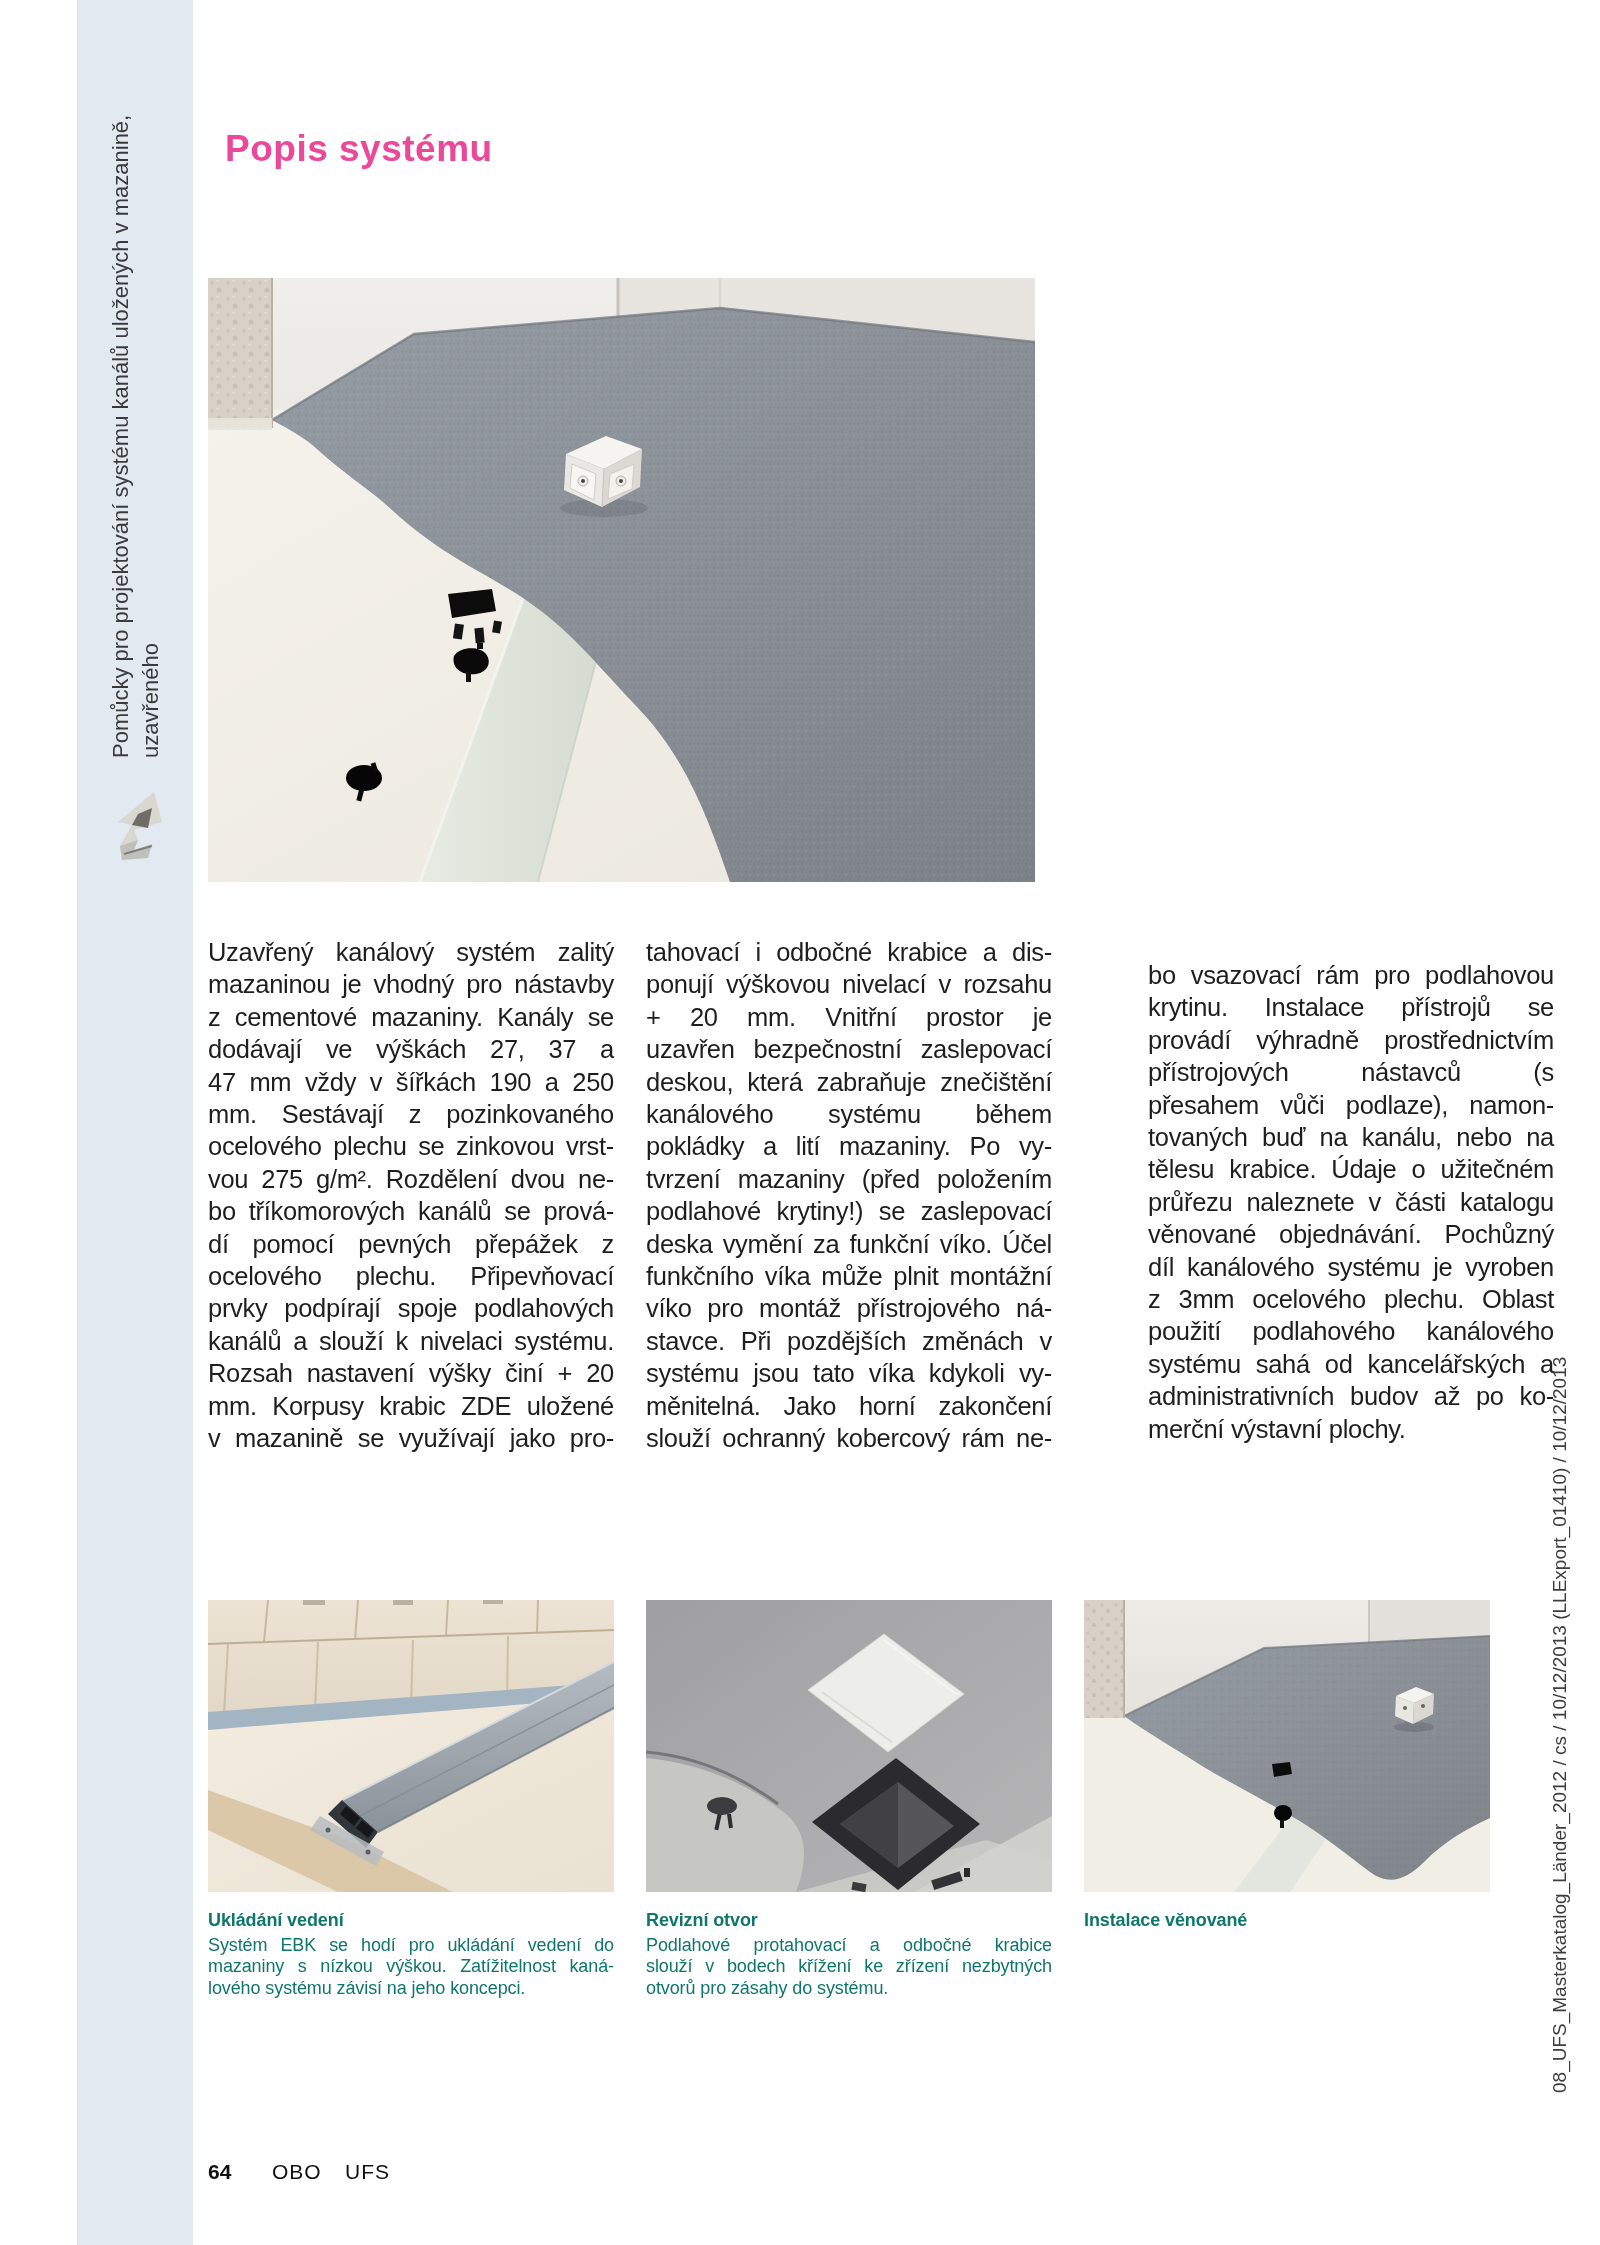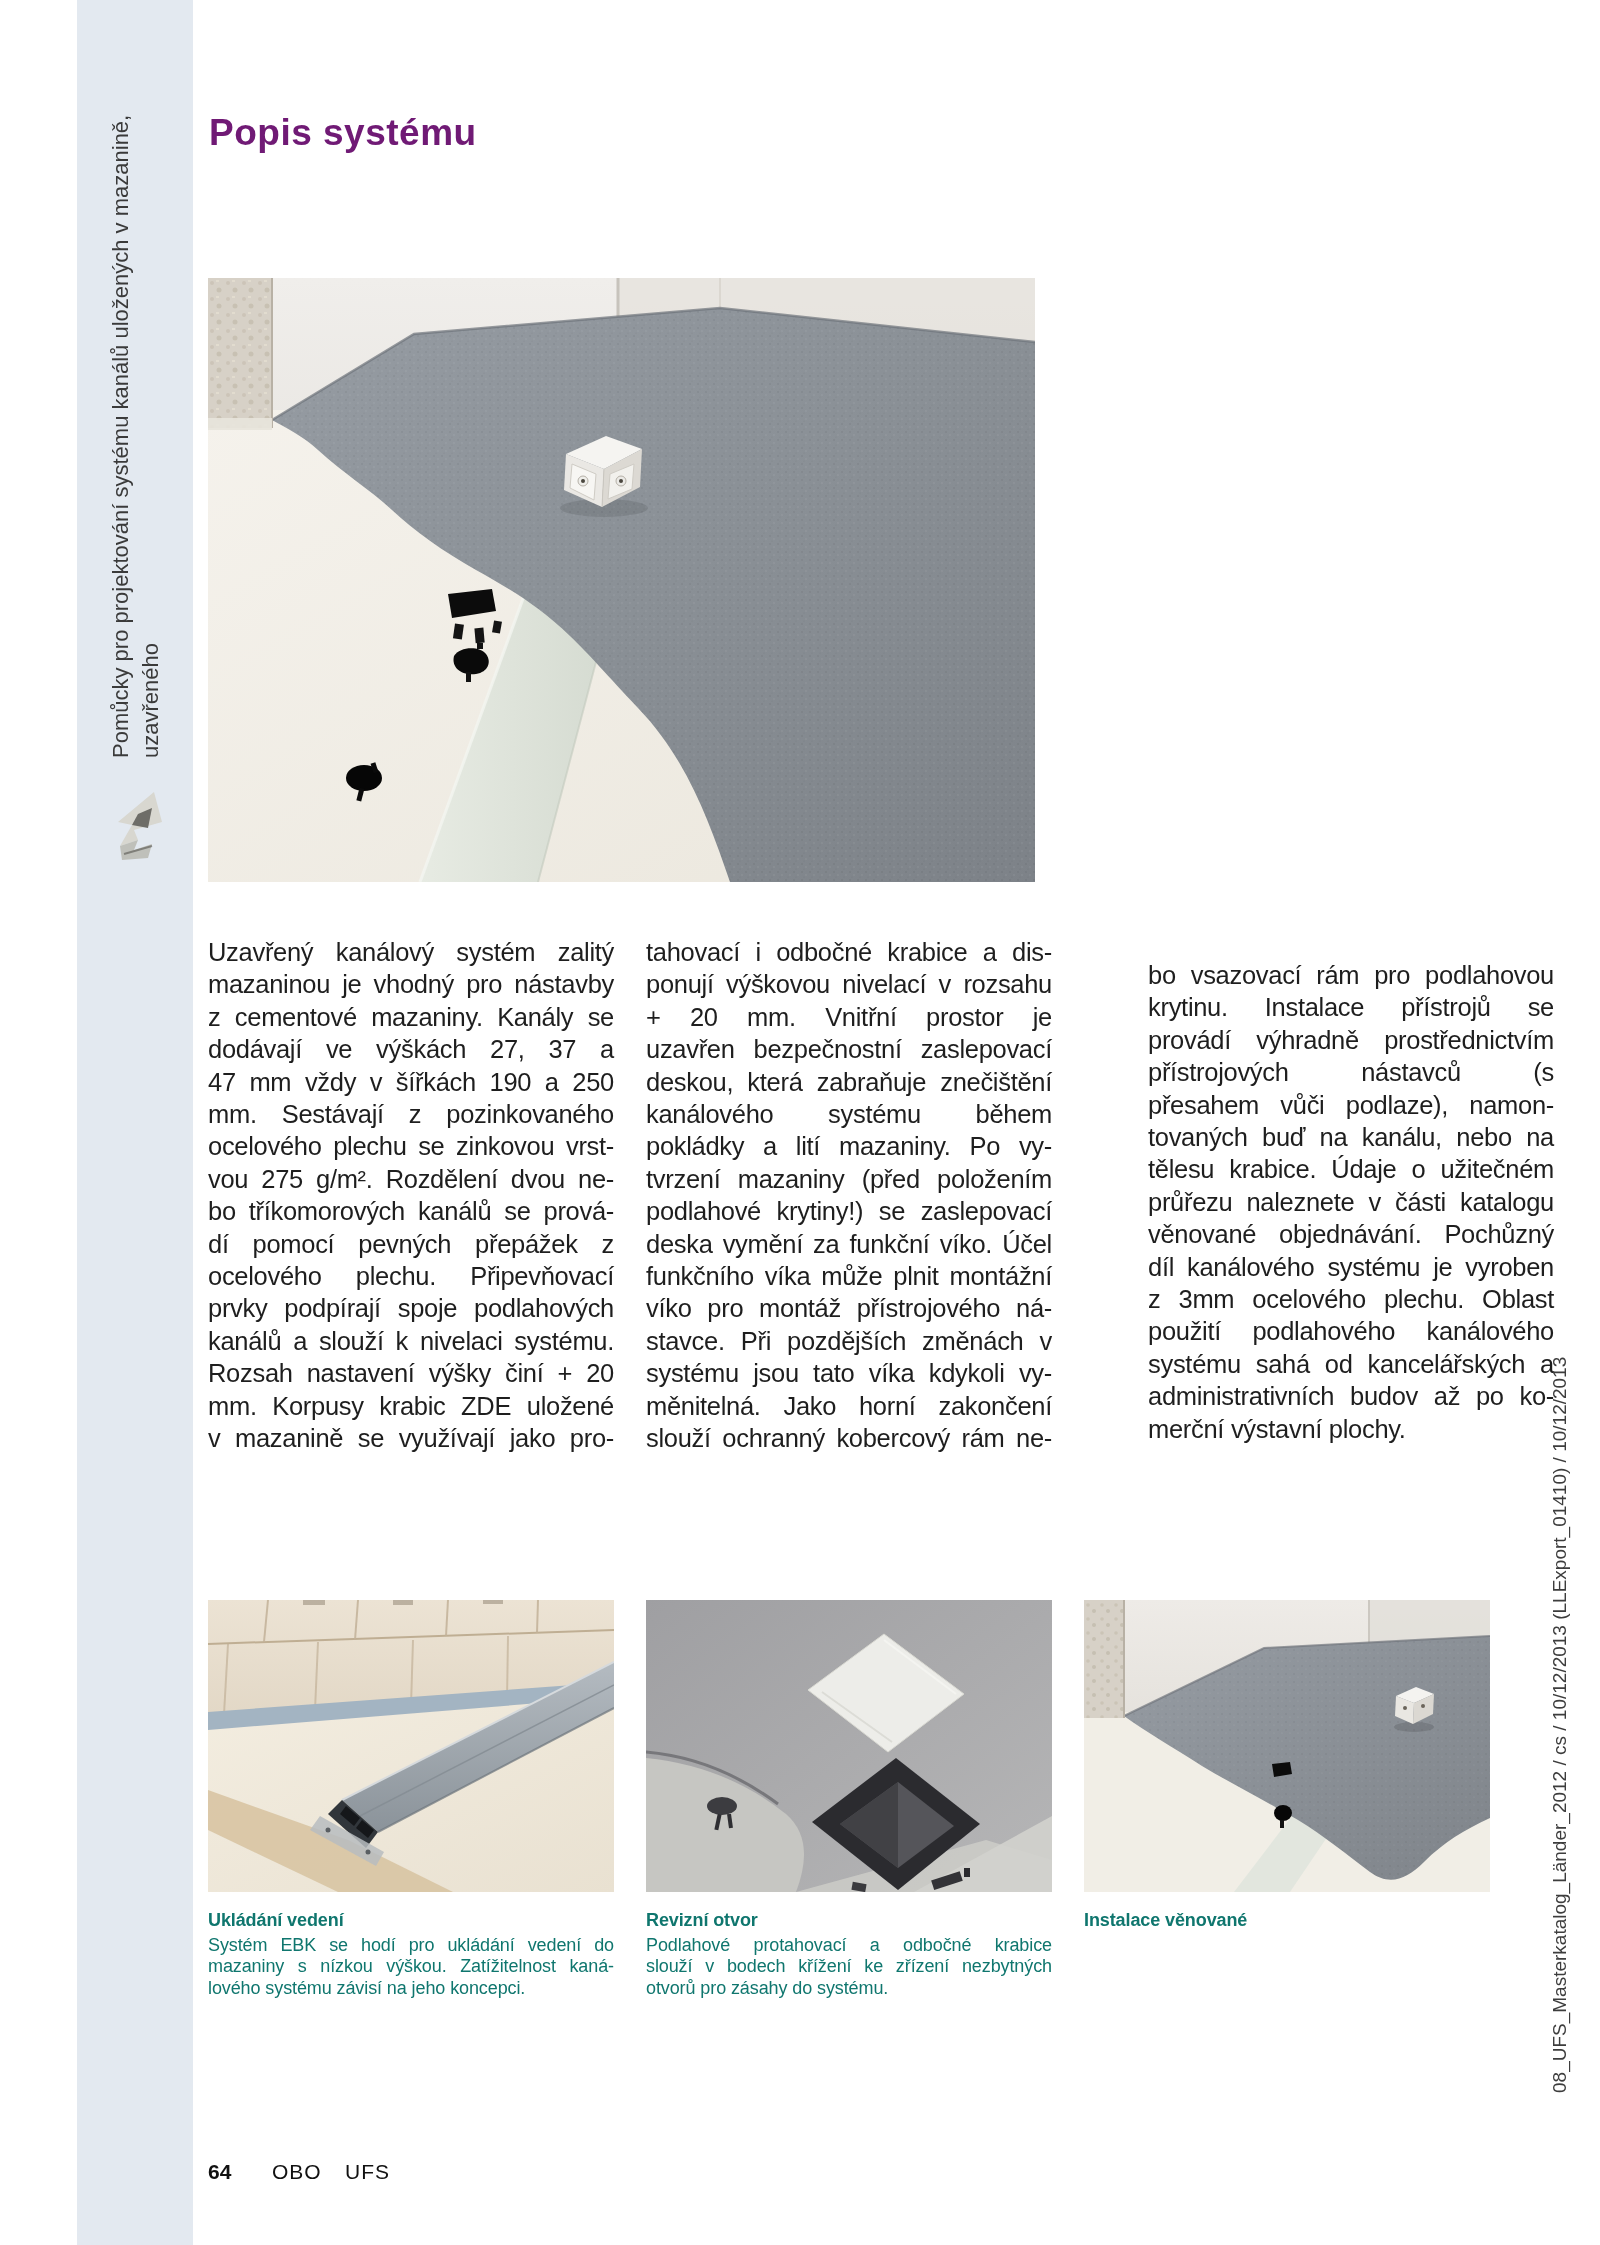--- a/index.html
+++ b/index.html
@@ -6,21 +6,21 @@
   .page{position:relative;width:1600px;height:2245px;background:#ffffff;overflow:hidden;
         font-family:"Liberation Sans","DejaVu Sans",sans-serif;}
   .abs{position:absolute;}
 
   .side-strip{left:77px;top:0;width:116px;height:2245px;background:#e3e9f0;}
   .side-text{left:106px;top:758px;width:692px;transform:rotate(-90deg);transform-origin:0 0;
              font-size:22px;line-height:29.5px;color:#3a3a3a;}
   .side-text div{white-space:nowrap;}
   .side-arrow{left:108px;top:788px;width:62px;height:76px;}
 
-  .page-title{left:209px;top:112px;font-size:37px;font-weight:bold;color:#701a75;letter-spacing:.5px;margin:0;}
+  .page-title{left:209px;top:112px;font-size:37px;font-weight:bold;color:#ec4899;letter-spacing:.5px;margin:16px;}
 
   .main-photo{left:208px;top:278px;width:827px;height:604px;}
   .fig{top:1600px;width:406px;height:292px;}
   .fig1{left:208px;} .fig2{left:646px;} .fig3{left:1084px;}
 
   .col{top:936px;width:406px;font-size:25.5px;line-height:32.4px;letter-spacing:-0.3px;color:#1e1e1e;}
   .col1{left:208px;} .col2{left:646px;} .col3{left:1148px;margin-top:23px;}
   .tline{text-align:left;white-space:normal;}
   .tline.fill{text-align:justify;text-align-last:justify;}
 

